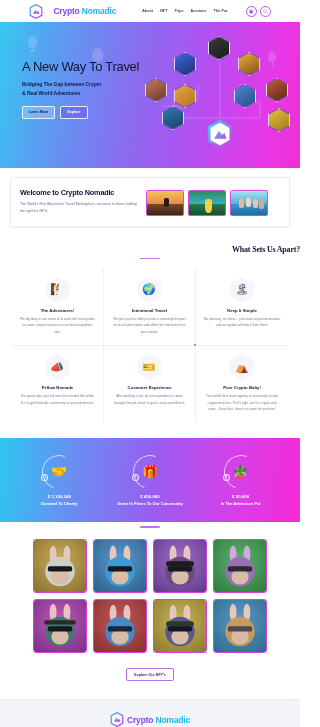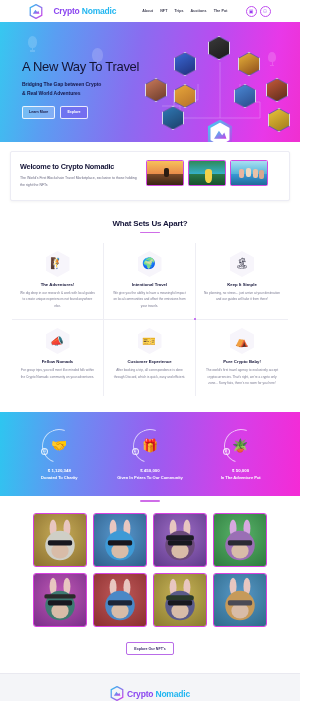--- a/index.html
+++ b/index.html
@@ -34,21 +34,21 @@
   .hdr-icons { display:flex; gap:3px; margin-left:6px; }
   .hdr-icon {
     width:11px; height:11px; border-radius:50%;
     border:1.1px solid #c04ef0;
     display:flex; align-items:center; justify-content:center;
     color:#9b3ff0; font-size:5px; background:#fff;
   }
 
   
   .hero {
-    height:120px; position:relative; overflow:hidden;
+    height:146px; position:relative; overflow:hidden;
     background:linear-gradient(100deg,#36c8f0 0%,#5a9ef2 18%,#8a6cf0 45%,#b84df0 68%,#e838e8 88%,#f02fd0 100%);
   }
   .balloon { position:absolute; opacity:.17; }
   .balloon .bb { width:100%; height:72%; border-radius:50% 50% 45% 45%; background:#fff; }
   .balloon .bs { width:1px; height:18%; background:#fff; margin:0 auto; }
   .balloon .bk { width:45%; height:10%; background:#fff; margin:0 auto; }
   .hero-text { position:absolute; left:22px; top:38px; width:125px; }
   .hero-h1 {
     font-size:13px; font-weight:400; color:#141434;
     letter-spacing:-.3px; line-height:1.1; margin-bottom:6px;
@@ -79,39 +79,39 @@
   .lines { position:absolute; inset:0; opacity:.45; }
   .hero-logo {
     position:absolute; left:50%; bottom:2px; transform:translateX(-50%);
     width:26px; height:28px;
   }
 
   
   .welcome {
     margin:9px 10px 0; background:#fff; border:.6px solid #ececf4;
     border-radius:2px; padding:10px 9px; display:flex; gap:8px;
-    align-items:flex-start; box-shadow:0 1px 3px rgba(0,0,0,.05);
+    align-items:flex-end; box-shadow:0 1px 3px rgba(0,0,0,.05);
   }
   .welcome-left { width:118px; }
   .welcome-h2 { font-size:7.3px; font-weight:bold; color:#131336;
     letter-spacing:-.2px; margin-bottom:4px; }
   .welcome-p { font-size:3.5px; line-height:2.1; color:#6a6a82; }
   .welcome-imgs { display:flex; gap:4px; margin-top:-2px; }
   .ph {
     width:38px; height:26px; border-radius:1.5px;
     border:1px solid #d24ae0; overflow:hidden; position:relative;
   }
   .ph .sky { position:absolute; inset:0; }
   .ph .fg { position:absolute; left:0; right:0; bottom:0; height:45%; }
   .ph .person { position:absolute; width:5px; height:9px; border-radius:2px; }
 
   
   .sec-title {
-    text-align:center; font-size:8px; font-weight:bold;
-    color:#15153a; margin-top:18px; letter-spacing:-.2px;
+    text-align:right; font-size:8px; font-weight:bold;
+    color:#15153a; margin-top:18px; letter-spacing:-.2px;font-family:Liberation Serif, serif;
   }
   .sec-rule { width:20px; height:1.2px; background:#cf6de8;
     margin:4px auto 0; border-radius:2px; }
 
   .feat-grid {
     display:grid; grid-template-columns:repeat(3,1fr);
     margin:10px 12px 0;
   }
   .feat {
     padding:8px 5px 10px; text-align:center; position:relative;

